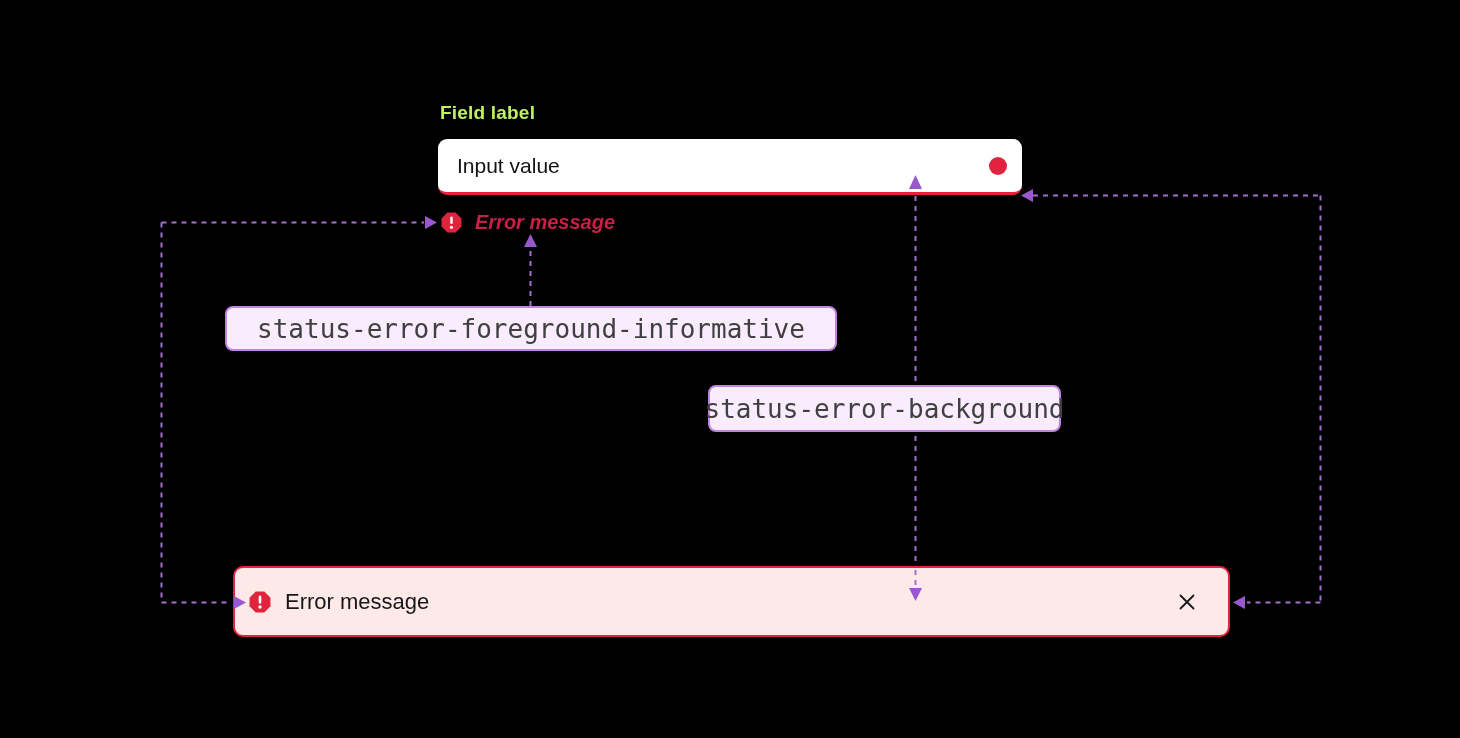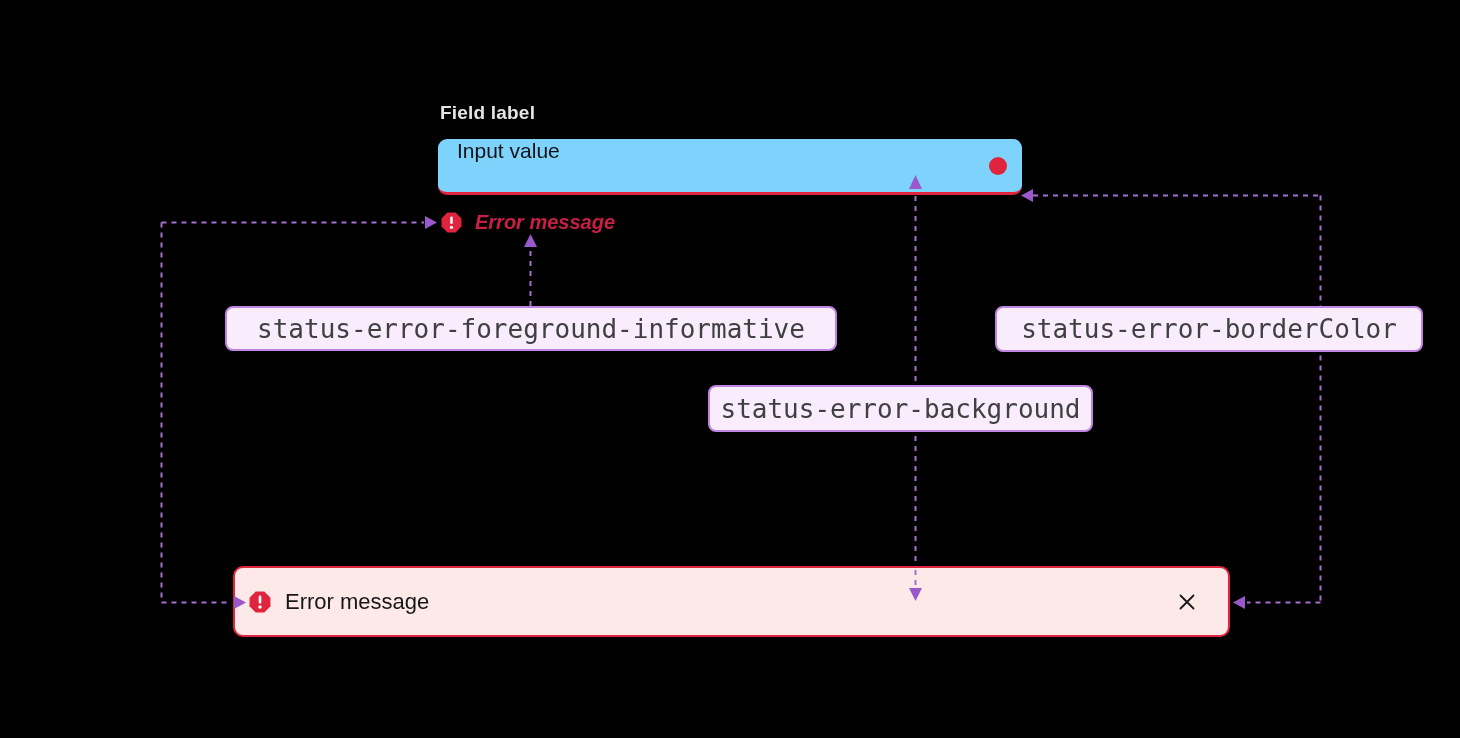--- a/index.html
+++ b/index.html
@@ -8,47 +8,47 @@
     font-family:"Liberation Sans",sans-serif;
   }
   .abs{position:absolute;}
   
   #lines-under{position:absolute;inset:0;z-index:0;}
   .layer1{z-index:1;}
   #lines-over{position:absolute;inset:0;z-index:2;pointer-events:none;}
 
   
   .field-label{
-    left:440px;top:102px;font-size:19px;font-weight:700;color:#e5e5e5;letter-spacing:.2px;
+    left:440px;top:102px;font-size:19px;font-weight:700;color:#bef264;letter-spacing:.2px;
   }
   
   .input-field{
     left:438px;top:139px;width:584px;height:56px;box-sizing:border-box;
-    background:#7dd3fc;border-bottom:3px solid #e0243e;border-radius:9px;
-    display:flex;align-items:flex-start;padding:0 19px;
+    background:#ffffff;border-bottom:3px solid #e0243e;border-radius:9px;
+    display:flex;align-items:center;padding:0 19px;
   }
   .input-text{font-size:21px;color:#131317;}
   .red-dot{
     left:989px;top:157px;width:18px;height:18px;border-radius:50%;background:#e0243e;
   }
   
   .inline-error{
     left:441px;top:211px;display:flex;align-items:center;gap:13px;
   }
   .inline-error-text{font-size:20px;font-style:italic;color:#c81f45;font-weight:600;}
   
   .token{
     box-sizing:border-box;background:#f8ecfd;border:2px solid #bf85e0;border-radius:8px;
     color:#404040;font-family:"DejaVu Sans Mono",monospace;font-size:26px;
     display:flex;align-items:center;justify-content:center;white-space:nowrap;
   }
   .t-informative{left:225px;top:306px;width:612px;height:45px;}
   .t-bordercolor{left:995px;top:306px;width:428px;height:46px;}
   .t-decorative{left:35px;top:385px;width:599px;height:47px;}
-  .t-background{left:708px;top:385px;width:385px;height:47px;text-align:center;}
+  .t-background{left:708px;top:385px;width:353px;height:47px;text-align:center;}
   
   .banner{
     left:233px;top:566px;width:997px;height:71px;box-sizing:border-box;
     background:#fdeae8;border:2.5px solid #e0243e;border-radius:10px;
     display:flex;align-items:center;padding:0 30px 0 14px;
   }
   .banner-text{font-size:22px;color:#17171a;margin-left:14px;}
   .banner-close{
     margin-left:auto;background:none;border:none;padding:0;cursor:pointer;
     width:22px;height:22px;display:flex;align-items:center;justify-content:center;
@@ -85,21 +85,20 @@
       <svg width="21" height="21" viewBox="0 0 20 20">
         <polygon points="6.1,0.5 13.9,0.5 19.5,6.1 19.5,13.9 13.9,19.5 6.1,19.5 0.5,13.9 0.5,6.1" fill="#e0243e"></polygon>
         <rect x="8.8" y="4.2" width="2.4" height="7.3" rx="1.2" fill="#ffffff"></rect>
         <circle cx="10" cy="14.6" r="1.55" fill="#ffffff"></circle>
       </svg>
     </span>
     <span class="inline-error-text">Error message</span>
   </div>
 
   <div class="abs layer1 token t-informative">status-error-foreground-informative</div>
-  <div class="abs layer1 token t-bordercolor">status-error-borderColor</div>
   <div class="abs layer1 token t-background">status-error-background</div>
 
   <div class="abs layer1 banner">
     <span class="icon-box">
       <svg width="22" height="22" viewBox="0 0 20 20">
         <polygon points="6.1,0.5 13.9,0.5 19.5,6.1 19.5,13.9 13.9,19.5 6.1,19.5 0.5,13.9 0.5,6.1" fill="#e0243e"></polygon>
         <rect x="8.8" y="4.2" width="2.4" height="7.3" rx="1.2" fill="#ffffff"></rect>
         <circle cx="10" cy="14.6" r="1.55" fill="#ffffff"></circle>
       </svg>
     </span>

